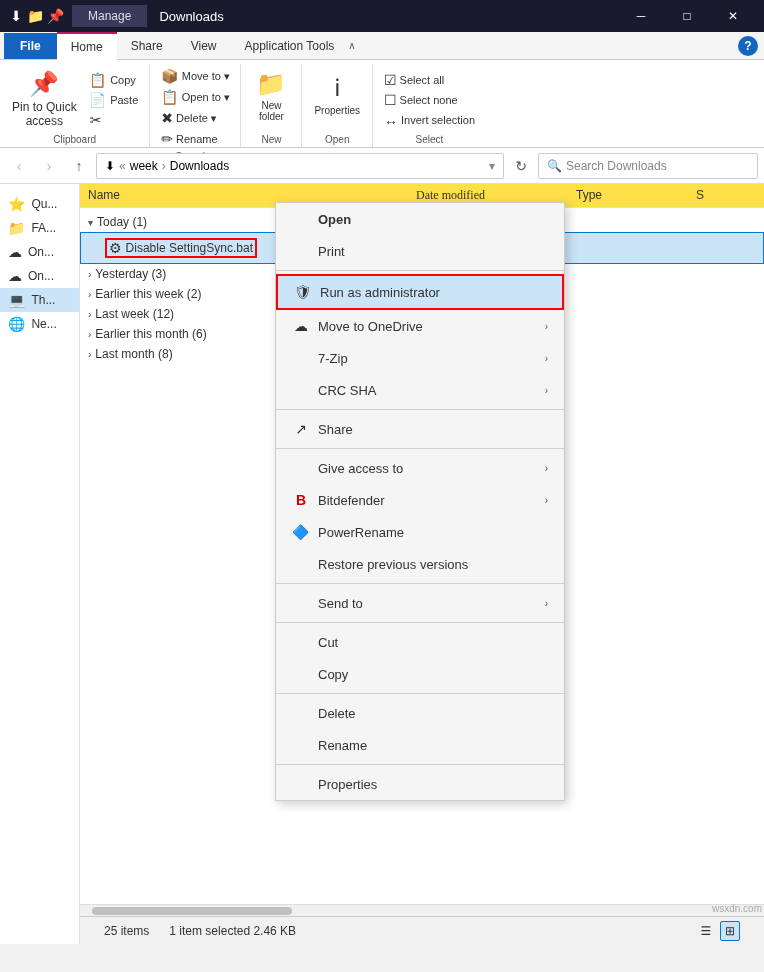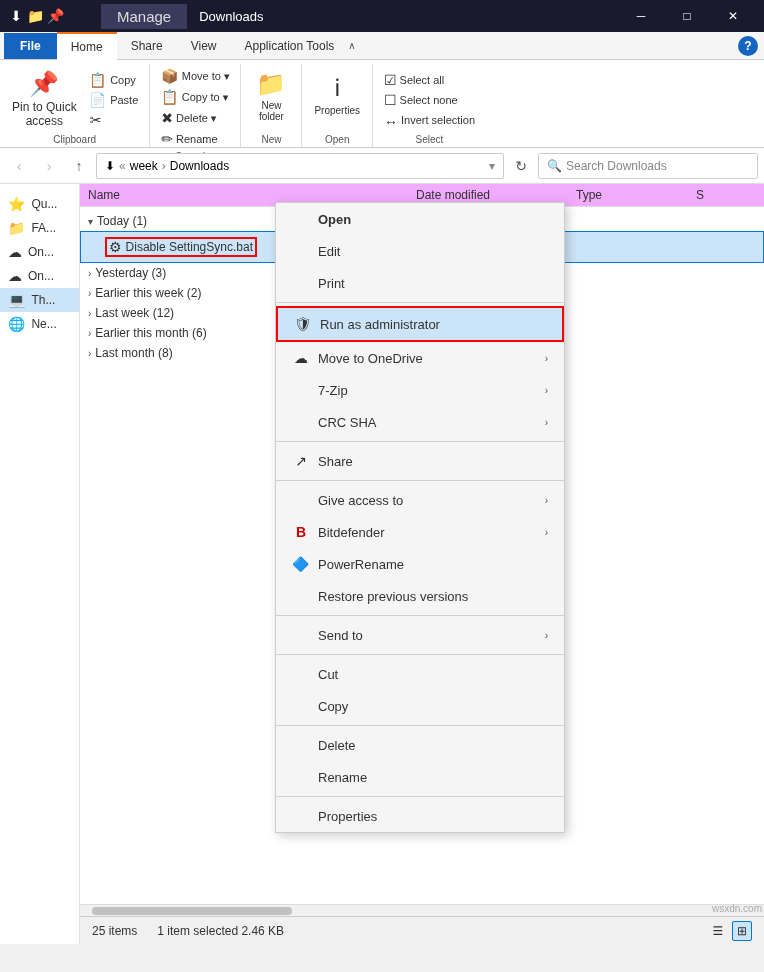--- a/index.html
+++ b/index.html
@@ -12,23 +12,22 @@
       align-items: center;
       height: 32px;
       padding: 0 8px;
       color: white;
     }
     .title-bar-icons { display: flex; gap: 4px; margin-right: 8px; }
     .title-icon { width: 16px; height: 16px; display: flex; align-items: center; justify-content: center; font-size: 14px; }
     .title-tab {
       background: #3a3a5c;
       padding: 4px 16px;
-      font-size: 15px;
+      font-size: 12px;
       color: #ddd;
-      margin-left: 29px;
     }
     .title-name {
       margin-left: 12px;
       font-size: 13px;
       color: white;
       flex: 1;
     }
     .title-controls { display: flex; gap: 0; }
     .title-btn {
       width: 46px; height: 32px;
@@ -50,21 +49,21 @@
     .ribbon-tab {
       padding: 6px 14px;
       font-size: 12px;
       cursor: pointer;
       color: #333;
       border: none;
       background: transparent;
     }
     .ribbon-tab.active {
       background: white;
-      border-top: 2px solid #f97316;
+      border-top: 2px solid #be185d;
       color: #333;
     }
     .ribbon-tab.file {
       background: #1565c0;
       color: white;
       font-weight: bold;
       padding: 6px 16px;
       text-align: right;
     }
     .ribbon-help {
@@ -232,28 +231,28 @@
     .file-area {
       flex: 1;
       background: white;
       overflow: hidden;
       position: relative;
     }
 
     
     .col-header {
       display: flex;
-      background: #f0abfc;
+      background: #fde047;
       border-bottom: 1px solid #e0e0e0;
       padding: 4px 8px;
       font-size: 12px;
       color: #333;
     }
     .col-name { flex: 1; cursor: pointer; }
-    .col-date { width: 160px; cursor: pointer; }
+    .col-date { width: 160px; cursor: pointer; font-family: Liberation Serif, serif; }
     .col-type { width: 120px; cursor: pointer; }
     .col-size { width: 60px; cursor: pointer; }
 
     
     .file-list { padding: 4px 0; }
     .file-group {}
     .file-group-header {
       display: flex;
       align-items: center;
       padding: 3px 8px;
@@ -307,21 +306,21 @@
     .status-bar {
       position: absolute;
       bottom: 0;
       left: 0;
       right: 0;
       background: #f0f0f0;
       border-top: 1px solid #ccc;
       height: 28px;
       display: flex;
       align-items: center;
-      padding: 0 12px;
+      padding: 0 24px;
       gap: 20px;
       font-size: 12px;
       color: #333;
     }
     .status-right {
       margin-left: auto;
       display: flex;
       gap: 4px;
     }
     .view-btn {
@@ -418,21 +417,21 @@
 
   <div class="ribbon-group">
     <div class="ribbon-group-content">
       <div class="organize-col">
         <button class="ribbon-btn-small">
           <span class="icon-sm">📦</span>
           <span>Move to ▾</span>
         </button>
         <button class="ribbon-btn-small">
           <span class="icon-sm">📋</span>
-          <span>Copy to ▾</span>
+          <span>Open to ▾</span>
         </button>
         <button class="ribbon-btn-small">
           <span class="icon-sm">✖</span>
           <span>Delete ▾</span>
         </button>
         <button class="ribbon-btn-small">
           <span class="icon-sm">✏</span>
           <span>Rename</span>
         </button>
       </div>
@@ -592,24 +591,20 @@
       </div>
     </div>
 
     <div class="context-menu">
 
       <div class="ctx-item" style="font-weight:bold;">
         <span class="ctx-icon"></span>
         <span>Open</span>
       </div>
 
-      <div class="ctx-item">
-        <span class="ctx-icon"></span>
-        <span>Edit</span>
-      </div>
 
       <div class="ctx-item">
         <span class="ctx-icon"></span>
         <span>Print</span>
       </div>
       <div class="ctx-separator"></div>
 
       <div class="ctx-item highlighted" style="border: 2px solid red;">
         <span class="ctx-icon">🛡</span>
         <span>Run as administrator</span>

